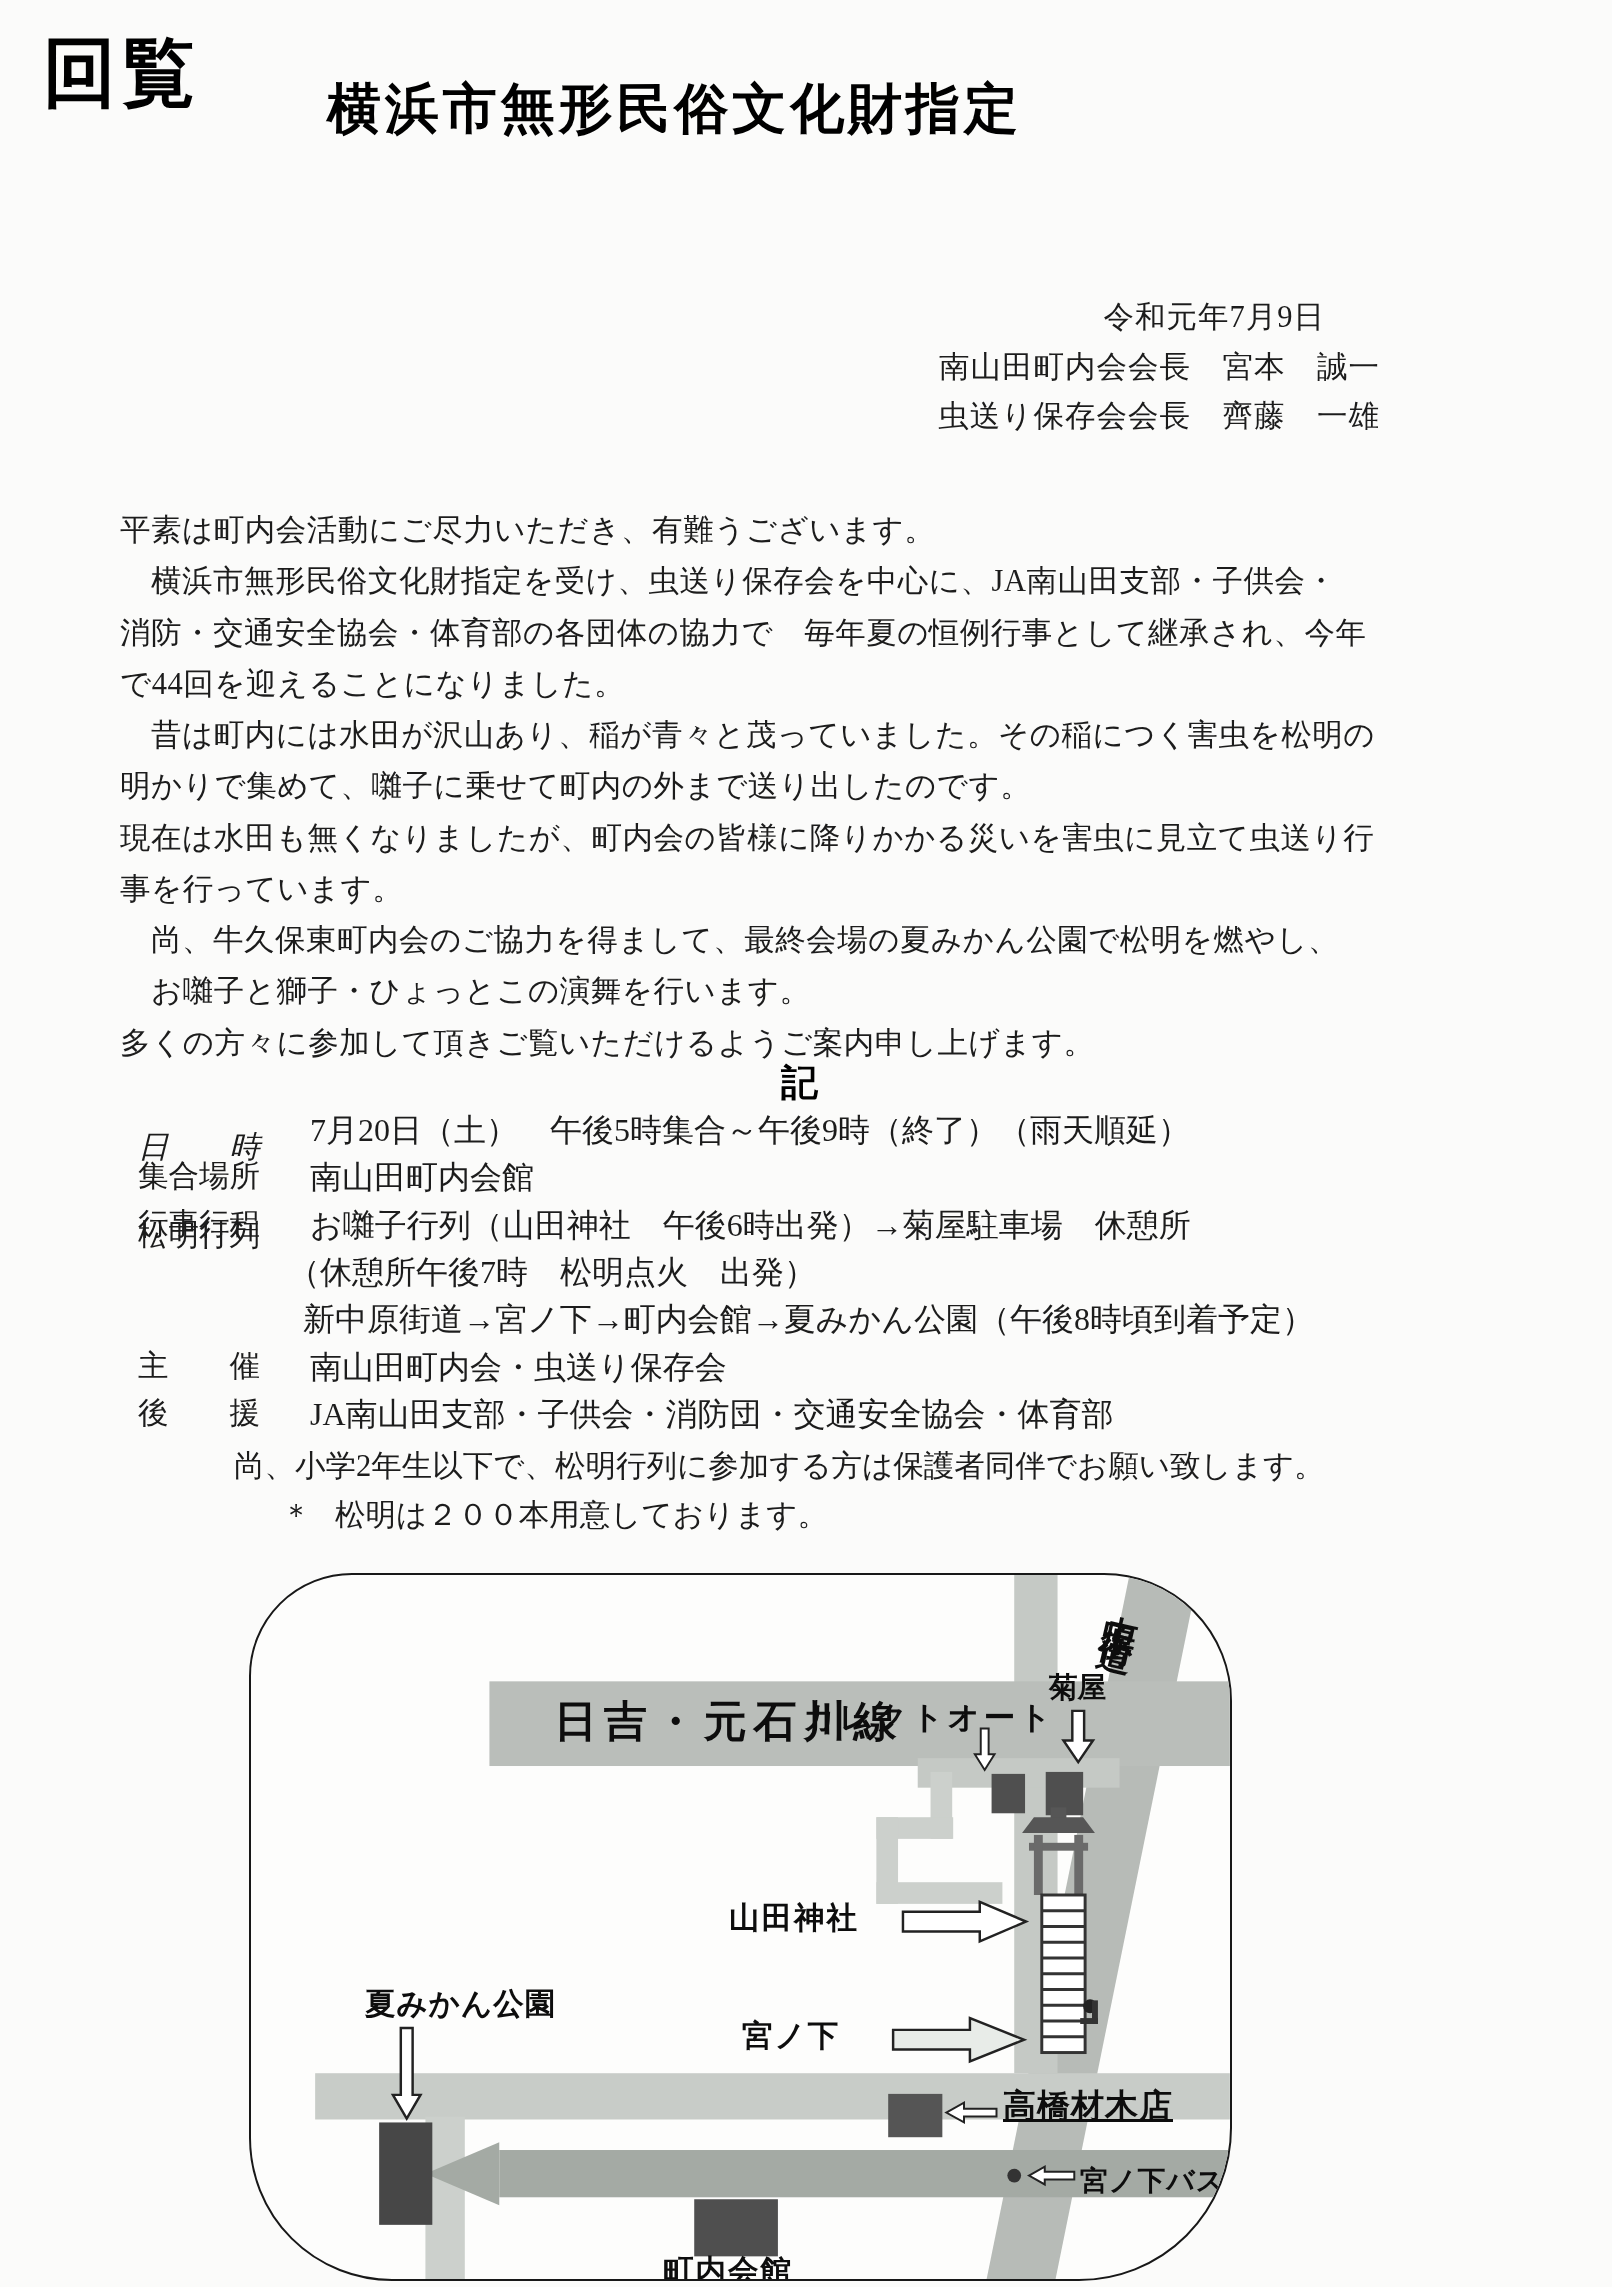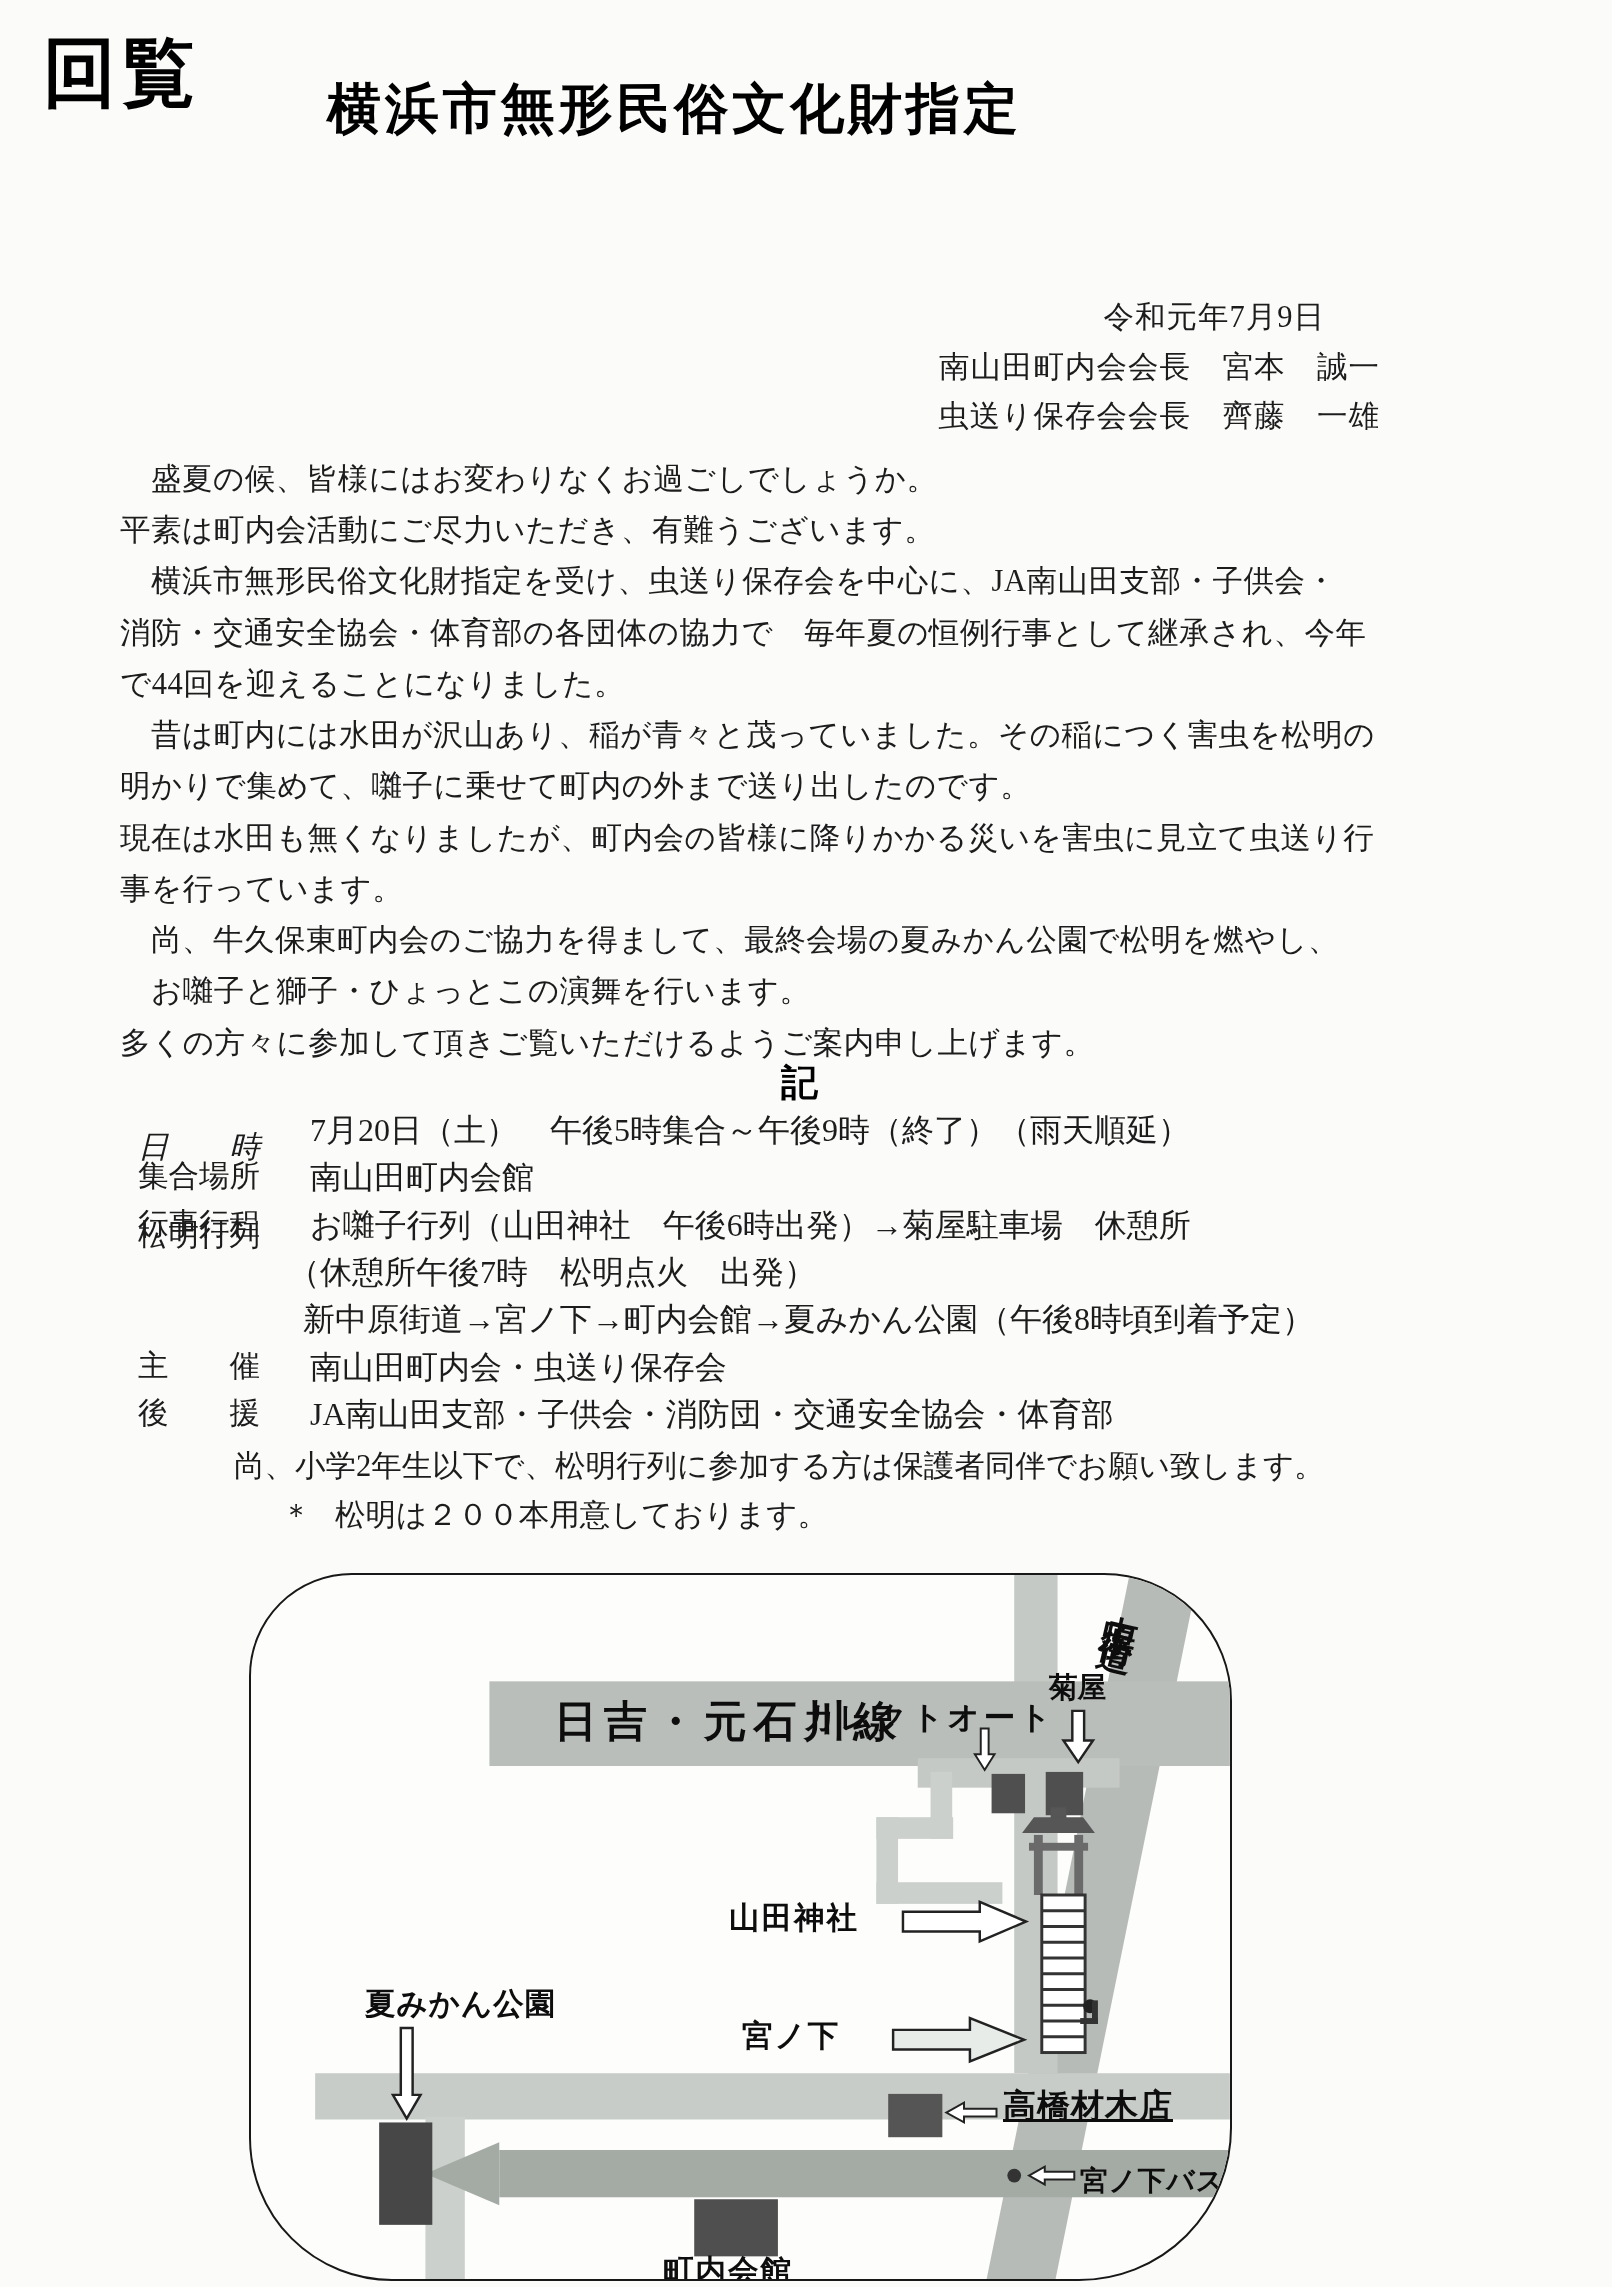--- a/index.html
+++ b/index.html
@@ -52,21 +52,20 @@
 <div class="page">
 
   <div class="abs gothic notice-tag">回覧</div>
 
   <div class="abs gothic title-line" style="left:283px;top:81px;margin-left:44px;">横浜市無形民俗文化財指定</div>
 
   <div class="abs hdr" style="right:288px;top:297px;">令和元年7月9日</div>
   <div class="abs hdr" style="right:233px;top:347px;">南山田町内会会長　宮本　誠一</div>
   <div class="abs hdr" style="right:233px;top:396px;">虫送り保存会会長　齊藤　一雄</div>
 
-  <div class="abs bodyline" style="top:459px;">　盛夏の候、皆様にはお変わりなくお過ごしでしょうか。</div>
   <div class="abs bodyline" style="top:510px;">平素は町内会活動にご尽力いただき、有難うございます。</div>
   <div class="abs bodyline" style="top:561px;">　横浜市無形民俗文化財指定を受け、虫送り保存会を中心に、JA南山田支部・子供会・</div>
   <div class="abs bodyline" style="top:613px;">消防・交通安全協会・体育部の各団体の協力で　毎年夏の恒例行事として継承され、今年</div>
   <div class="abs bodyline" style="top:664px;">で44回を迎えることになりました。</div>
   <div class="abs bodyline" style="top:715px;">　昔は町内には水田が沢山あり、稲が青々と茂っていました。その稲につく害虫を松明の</div>
   <div class="abs bodyline" style="top:766px;">明かりで集めて、囃子に乗せて町内の外まで送り出したのです。</div>
   <div class="abs bodyline" style="top:818px;">現在は水田も無くなりましたが、町内会の皆様に降りかかる災いを害虫に見立て虫送り行</div>
   <div class="abs bodyline" style="top:869px;">事を行っています。</div>
   <div class="abs bodyline" style="top:920px;">　尚、牛久保東町内会のご協力を得まして、最終会場の夏みかん公園で松明を燃やし、</div>
   <div class="abs bodyline" style="top:971px;">　お囃子と獅子・ひょっとこの演舞を行います。</div>

